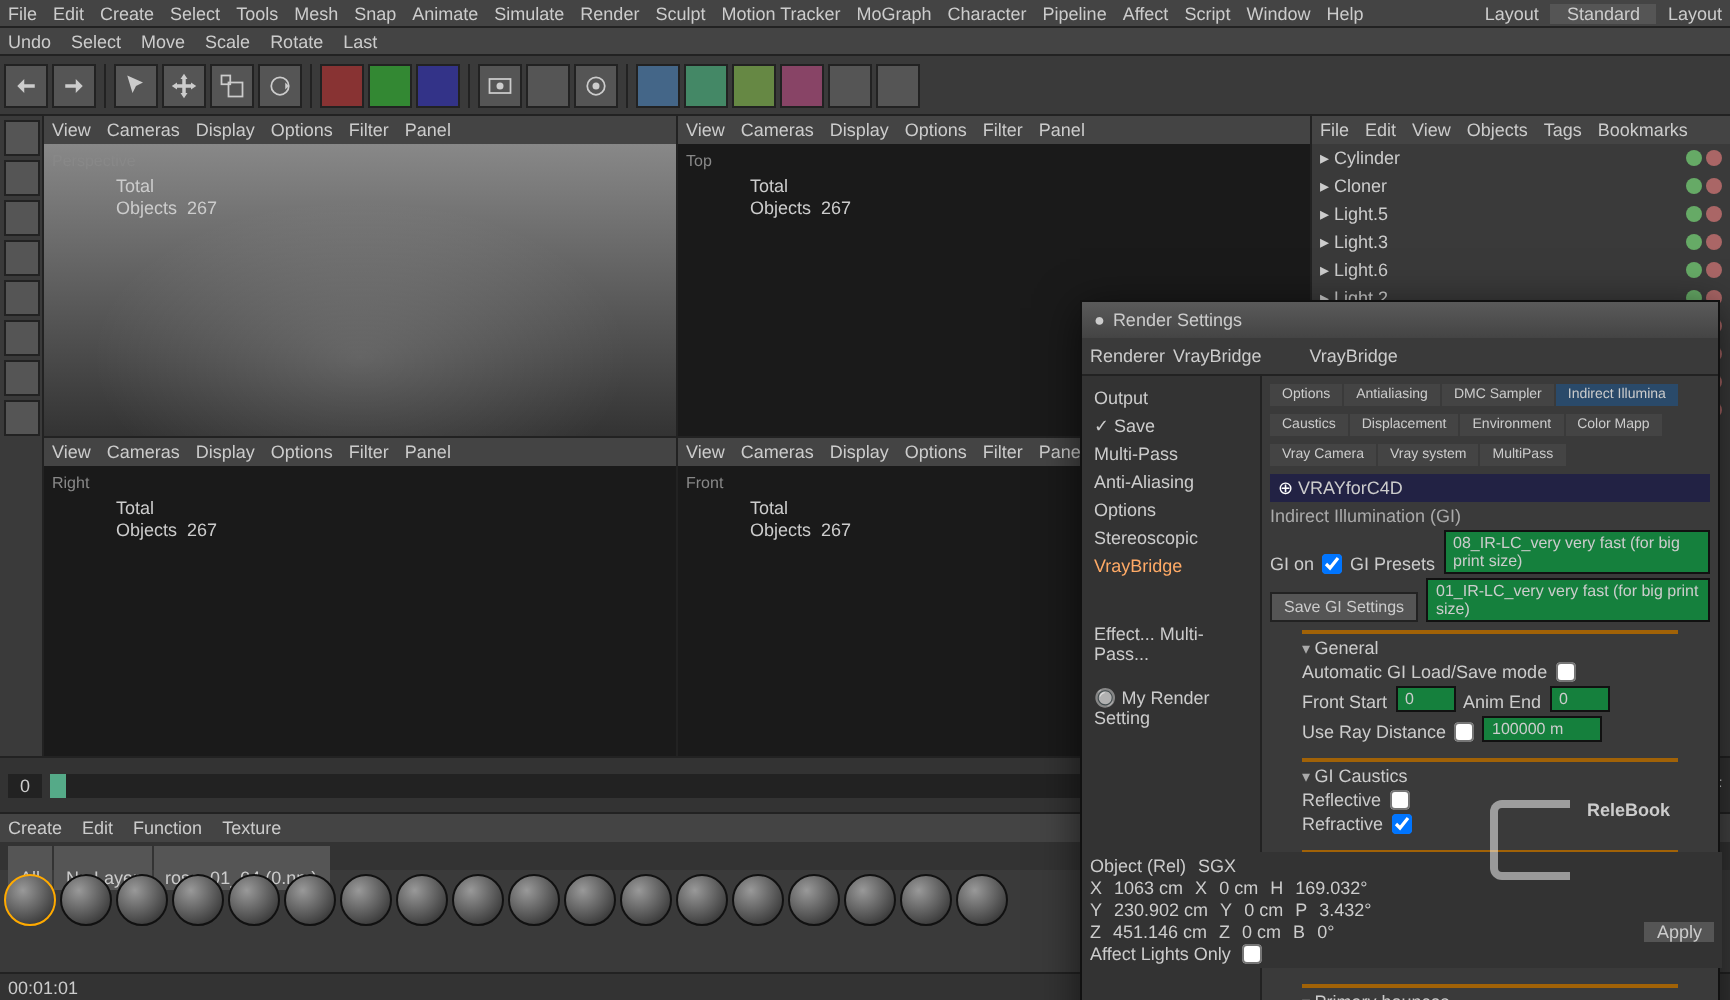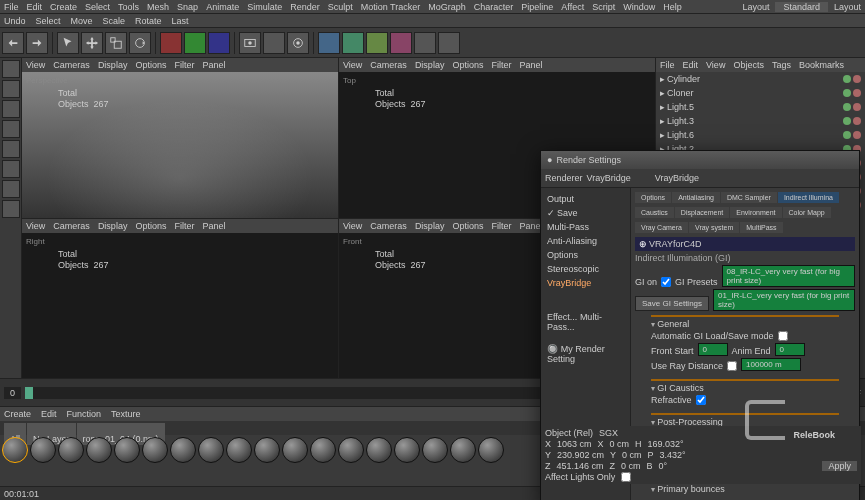--- a/index.html
+++ b/index.html
@@ -47,21 +47,21 @@
 .dlgleft .hl{color:#fa6}
 .dlgright{flex:1;padding:4px;font-size:8px}
 .dlgright .row{display:flex;gap:4px;margin:2px 0;align-items:flex-end}
 .dlgright .btn{padding:2px 6px;background:#555;border:1px solid #222;cursor:pointer;font-size:8px}
 .dlgright .field{background:#15803d;padding:1px 4px;border:1px solid #111;flex:1;font-size:8px}
 .tabrow{display:flex;gap:1px;margin-bottom:4px}
 .tab{padding:2px 6px;background:#444;cursor:pointer;font-size:7px}
 .tab.act{background:#2a4a6a}
 .section{margin:4px 16px;padding:2px 0;border-top:2px solid #a16207}
 .section .shead{color:#aaa;font-size:8px;margin-bottom:2px}
-.watermark{position:absolute;bottom:60px;right:30px;font-size:32px;font-weight:bold;color:rgba(255,255,255,0.5);display:flex;align-items:flex-end;gap:8px;pointer-events:none}
+.watermark{position:absolute;bottom:60px;right:30px;font-size:32px;font-weight:bold;color:rgba(255,255,255,0.5);display:flex;align-items:flex-start;gap:8px;pointer-events:none}
 .watermark .logo{width:40px;height:40px;border:4px solid rgba(255,255,255,0.5);border-radius:6px 0 0 6px;border-right:none;position:relative}
 .layoutbar{position:absolute;top:0;right:4px;height:14px;display:flex;gap:6px;align-items:center;font-size:8px}
 .bottominfo{position:absolute;bottom:16px;right:4px;width:320px;background:#333;padding:2px 4px;font-size:7px;display:flex;flex-direction:column;gap:1px}
 .bottominfo .r{display:flex;gap:6px}
 </style>
 </head>
 <body>
 
 <div class="topbar">
   <span>File</span>
@@ -439,20 +439,24 @@
           </div>
         <div class="row">
             <span>Use Ray Distance</span>
             <input type="checkbox" style="width: 10px; height: 10px;">
             <span class="field" style="flex:0 0 60px">100000 m</span>
           </div>
       </div>
       <div class="section">
           <div class="shead">▾ <span>GI Caustics</span></div>
         <div class="row">
+            <span>Reflective</span>
+            <input type="checkbox" style="width: 10px; height: 10px;">
+          </div>
+        <div class="row">
             <span>Refractive</span>
             <input type="checkbox" checked="" style="width: 10px; height: 10px;">
           </div>
       </div>
       <div class="section">
           <div class="shead">▾ <span>Post-Processing</span></div>
         <div class="row">
             <span style="width:70px">Saturation</span>
             <span class="field" style="flex:0 0 40px">1</span>
           </div>

